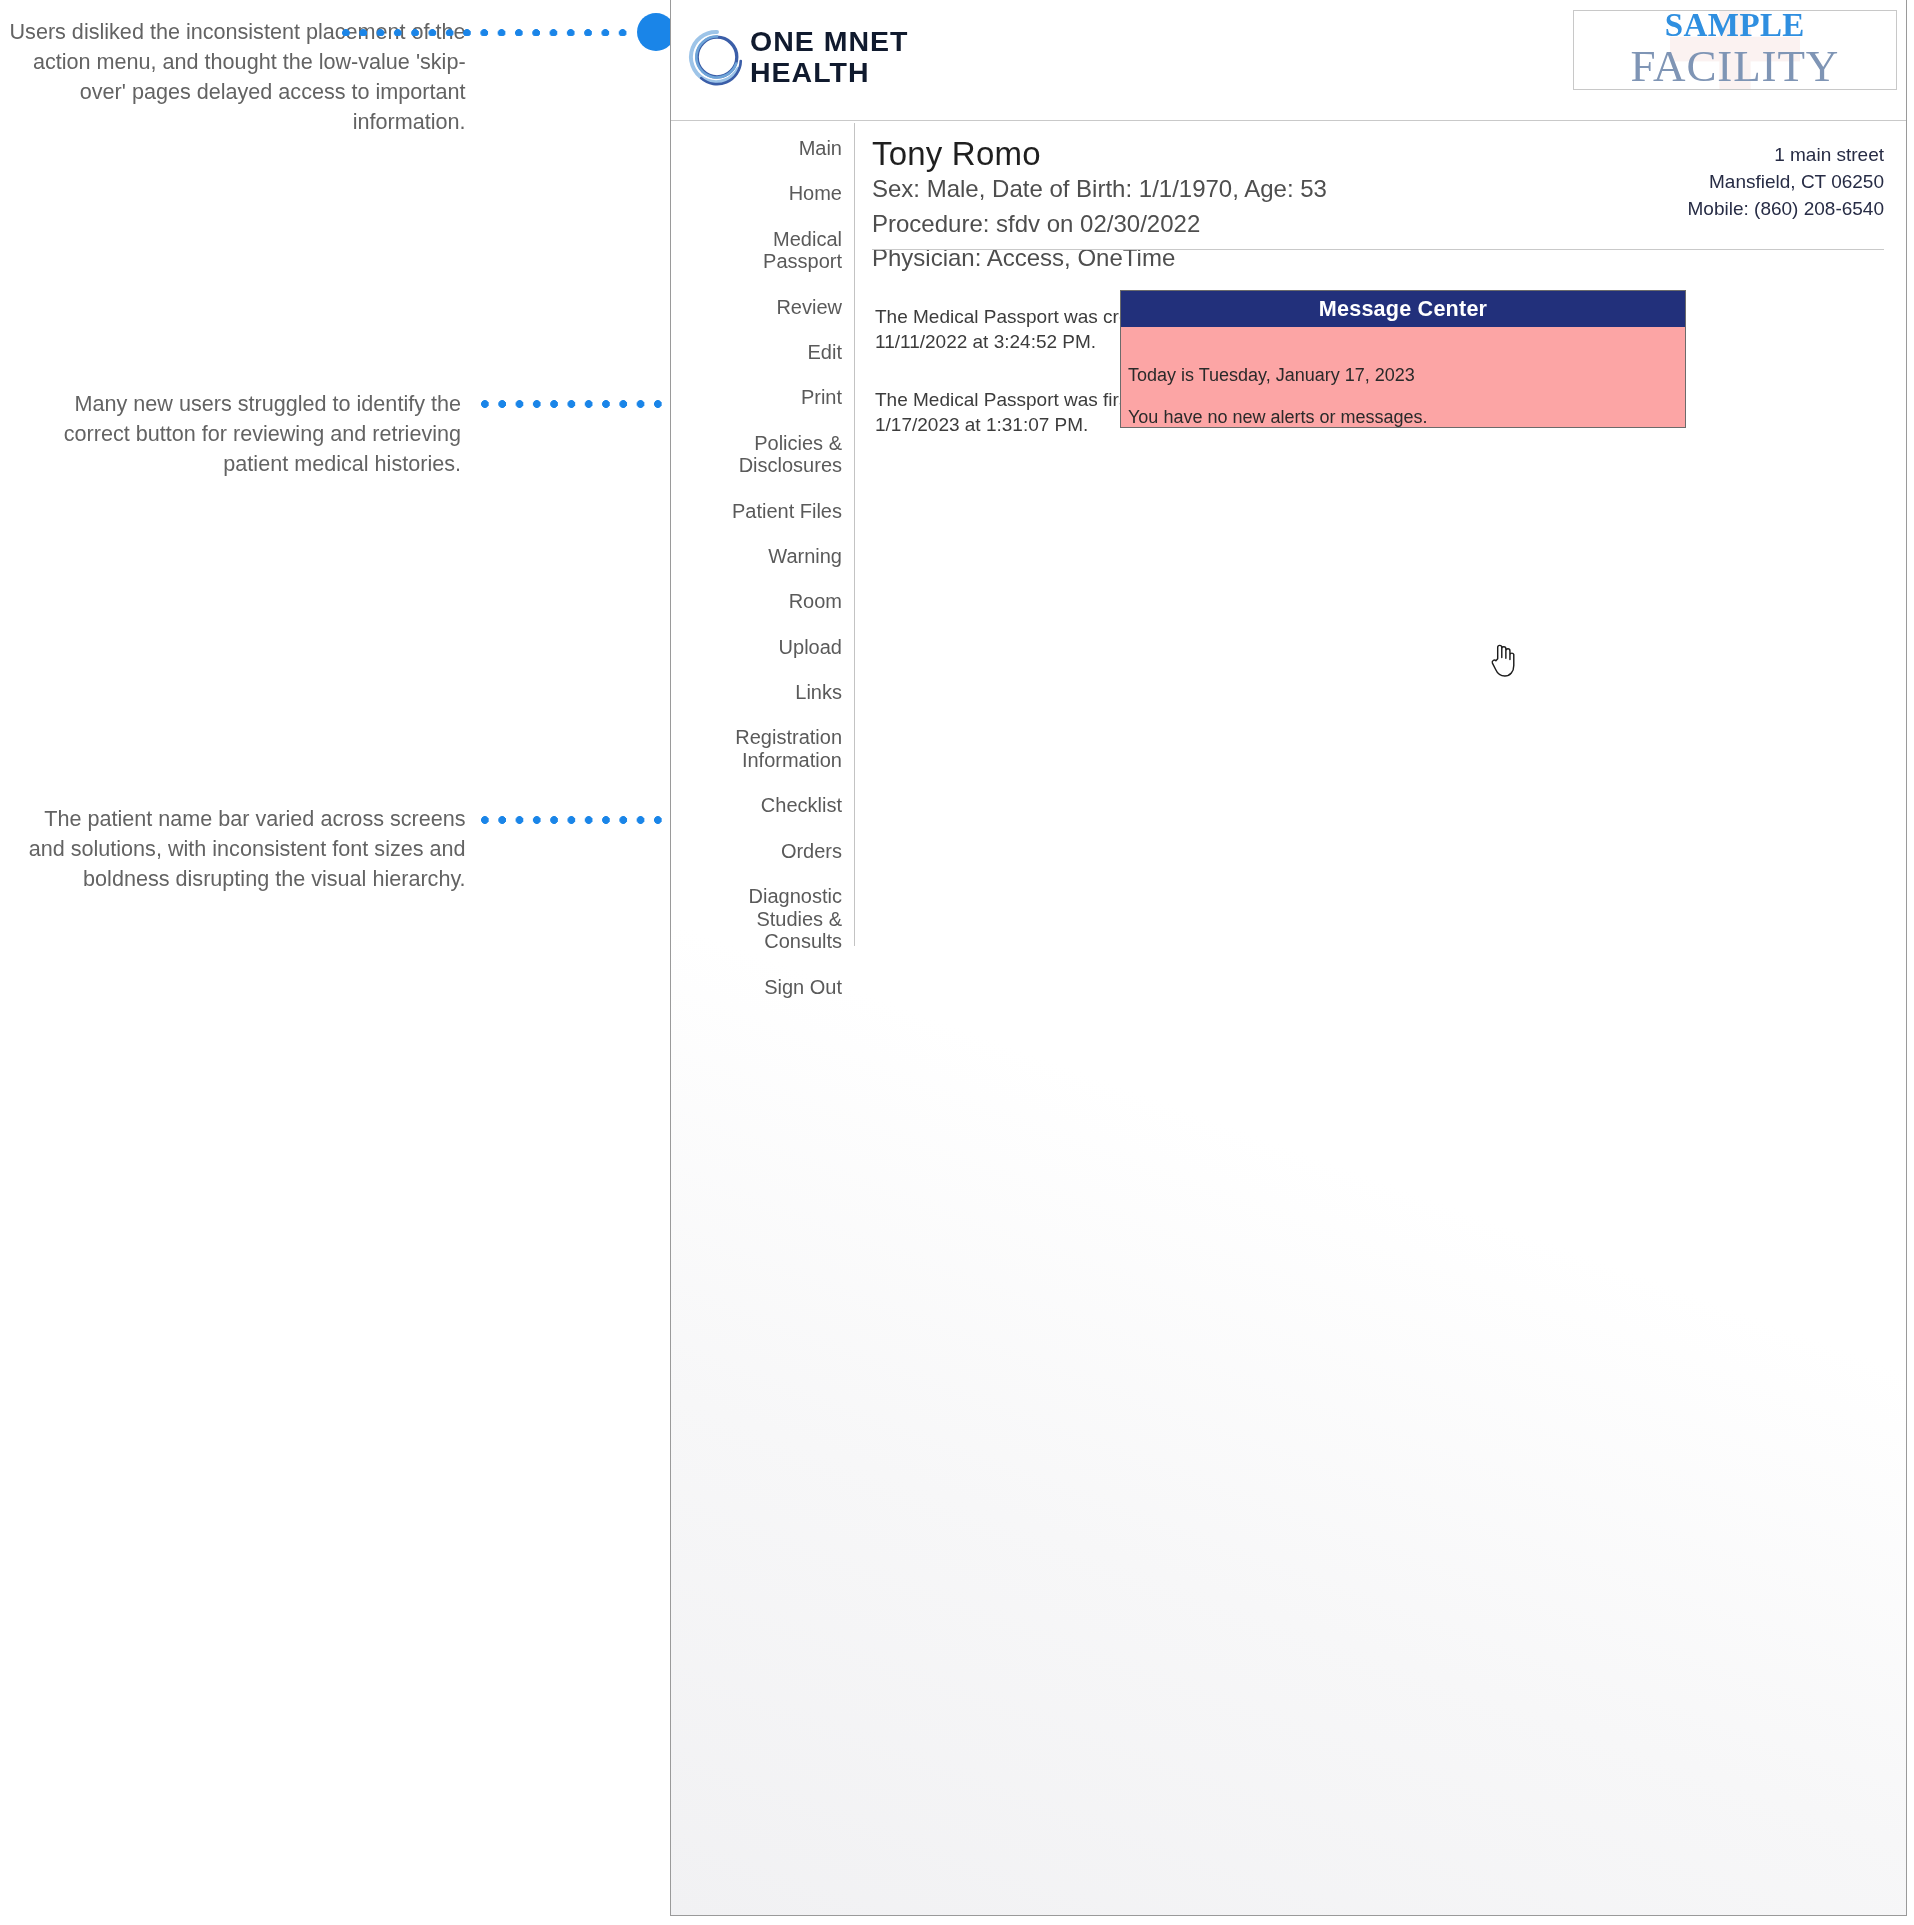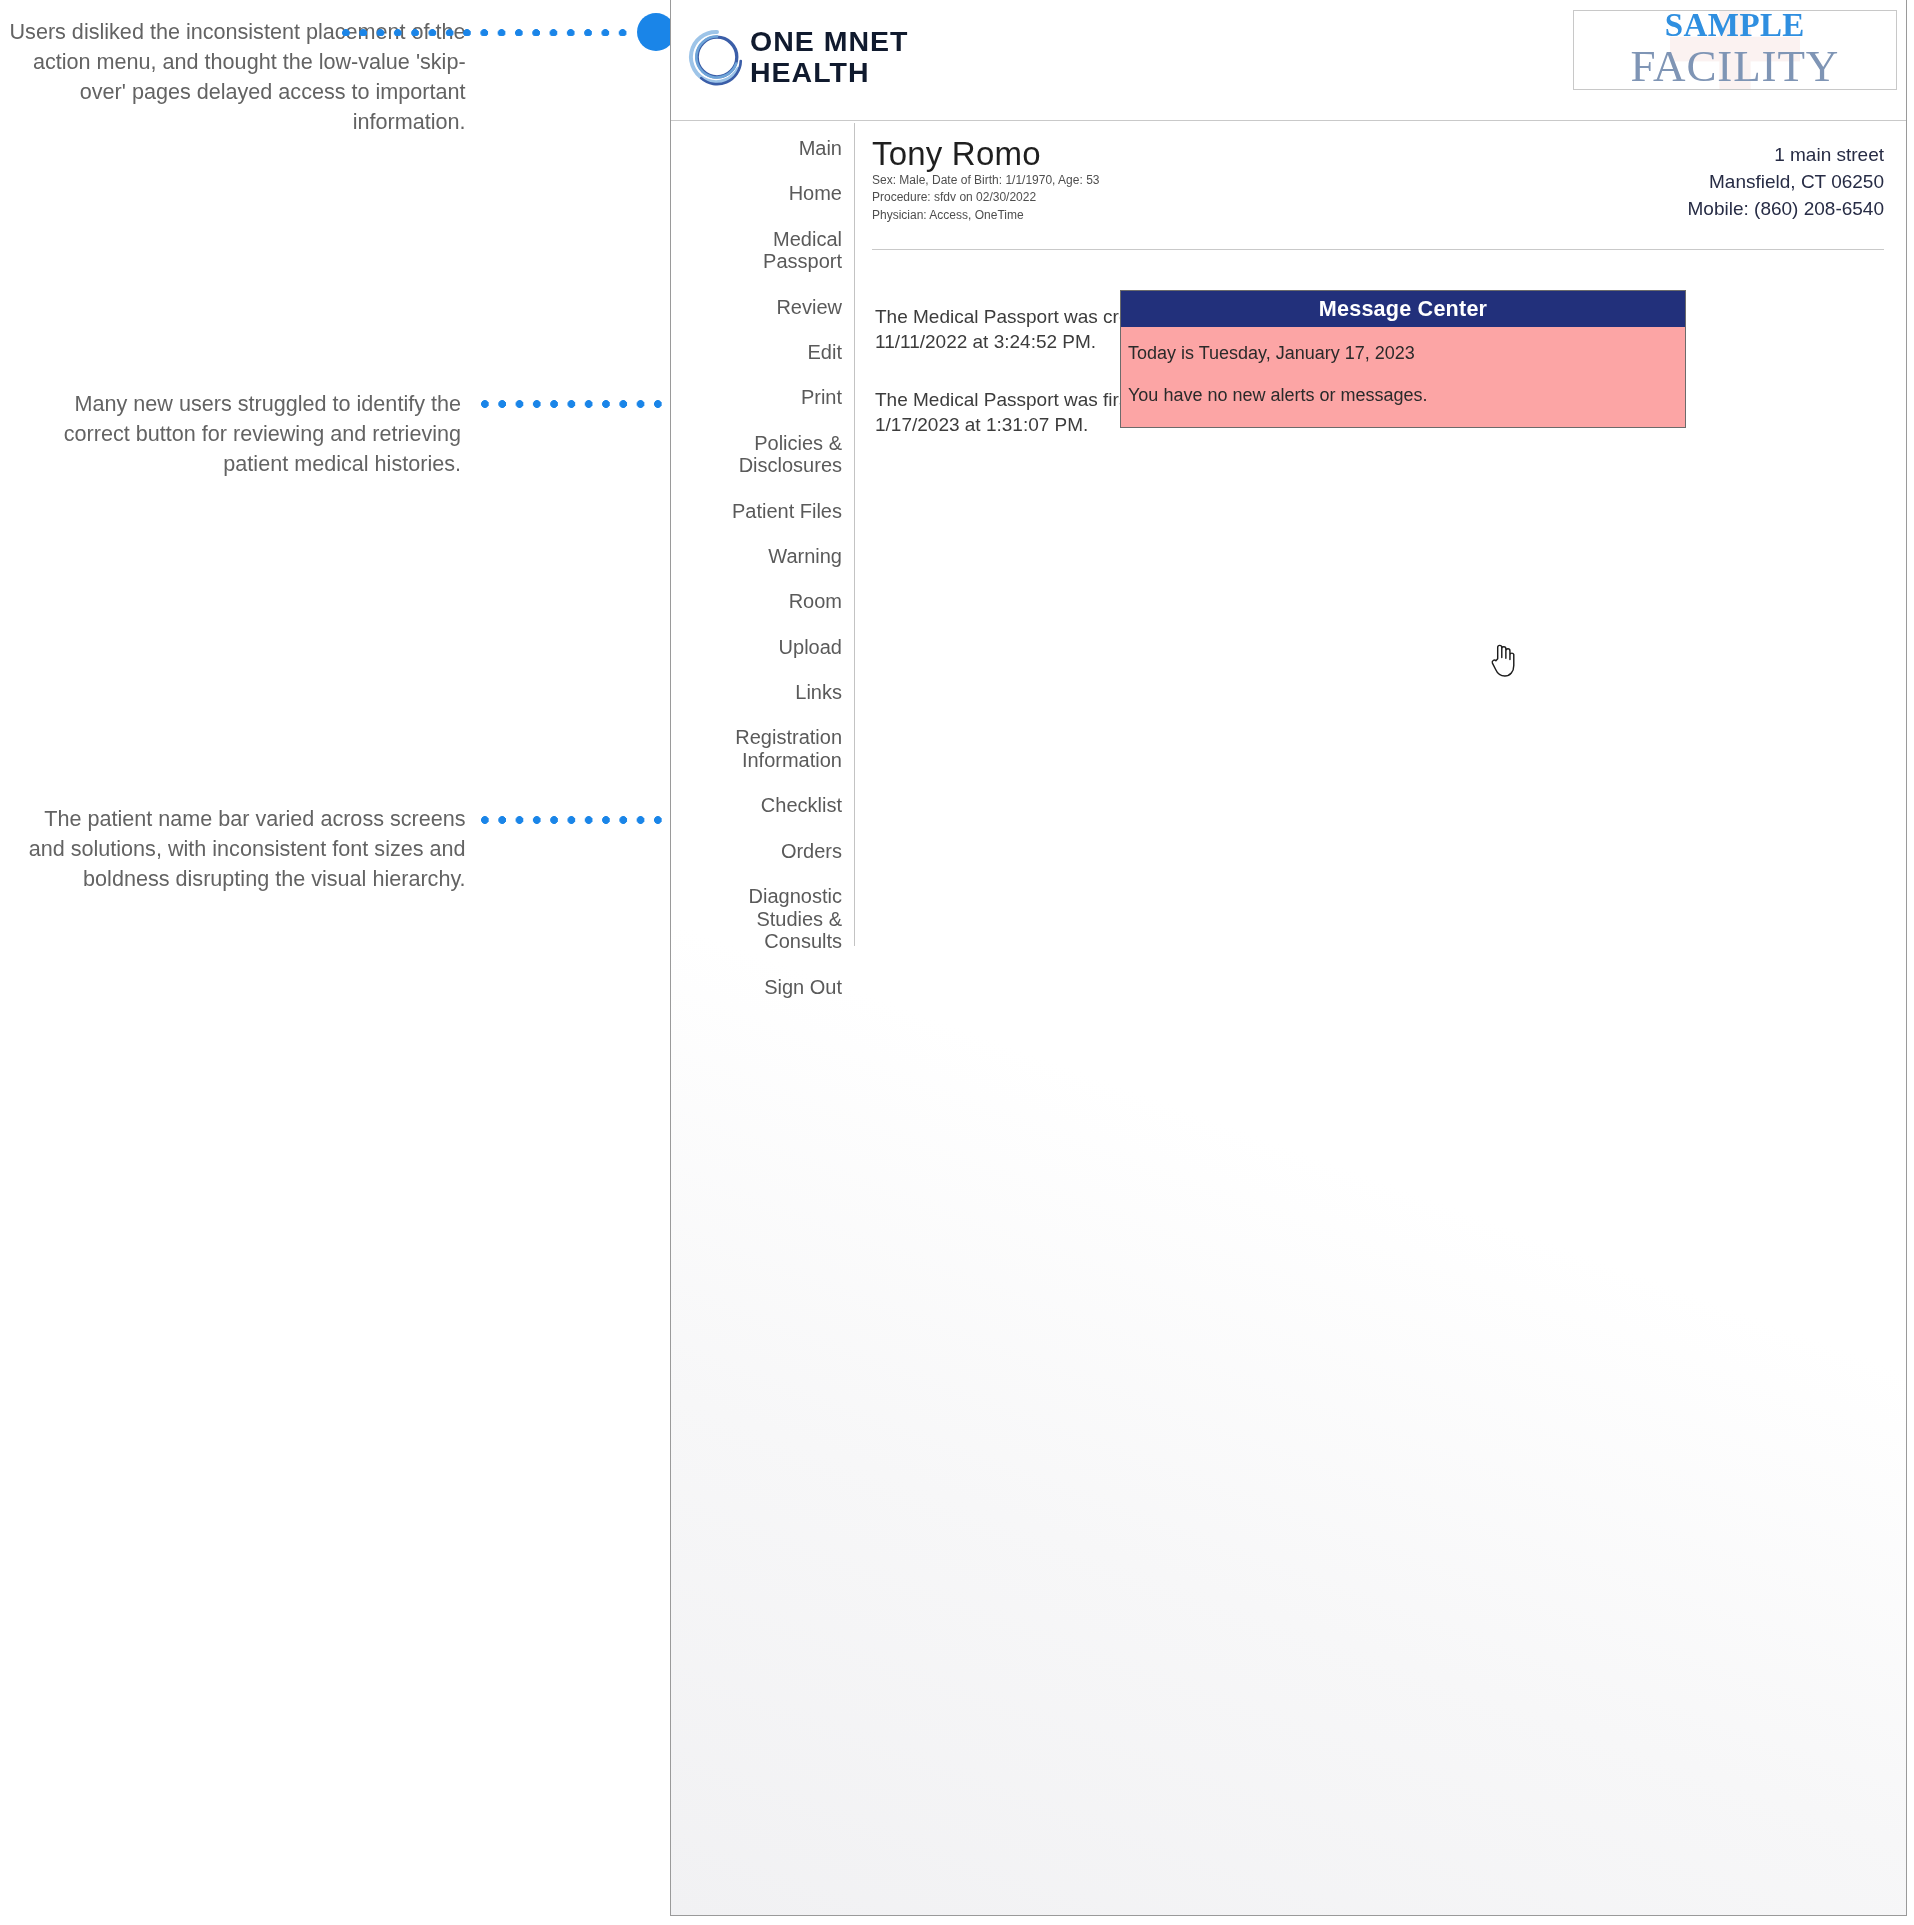--- a/index.html
+++ b/index.html
@@ -146,21 +146,21 @@
     left: 201px; top: 137px;
     width: 1012px;
   }
   #patient-name {
     font-size: 33px;
     color: #1f1f1f;
     line-height: 1.06;
     letter-spacing: 0.2px;
   }
   .patient-line {
-    font-size: 12px;
+    font-size: 24px;
     color: #4e4e4e;
     line-height: 1.44;
   }
   #facility-address {
     position: absolute;
     right: 0; top: 5.2px;
     text-align: right;
     font-size: 19px;
     color: #272c45;
     line-height: 1.42;
@@ -196,21 +196,21 @@
   }
   #mc-title {
     height: 36px;
     background: #22307b;
     color: #ffffff;
     font-size: 21.6px;
     font-weight: 700;
     display: flex; align-items: center; justify-content: center;
     letter-spacing: 0.2px;
   }
-  #mc-body { padding: 15px 7px 0 7px; }
+  #mc-body { padding: 15px 7px 0 7px; margin-top: 22px; }
   .mc-line {
     font-size: 18px;
     color: #2a2a2a;
     line-height: 1.3;
     margin-bottom: 19px;
   }
 
   
   #hand-cursor {
     position: absolute;

